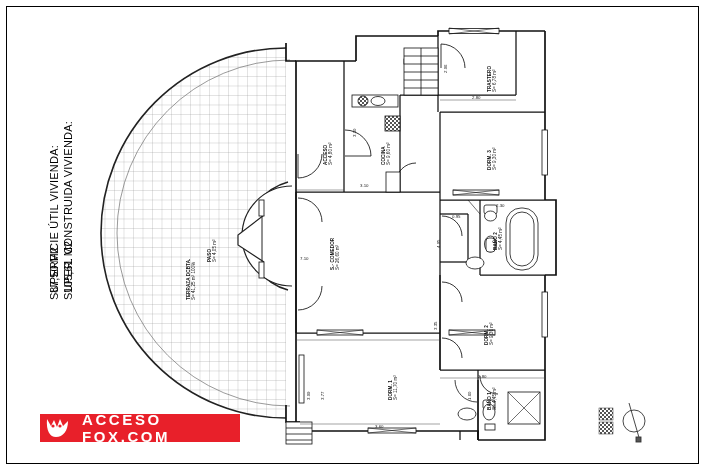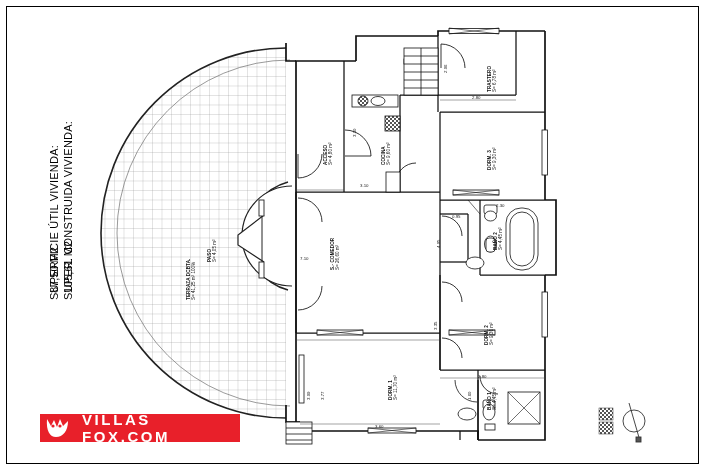--- a/index.html
+++ b/index.html
@@ -298,17 +298,17 @@
 
   <div id="logo">
     <div id="logo-mark">
       <svg width="26" height="22" viewBox="0 0 26 22">
         <path d="M3,2 L7,9 L10,3 L13,10 L16,2 L19,9 L24,4 C24,14 19,20 12,20 C6,20 2,14 3,2 Z" fill="#ffffff"></path>
         <circle cx="9" cy="9" r="1.6" fill="#e8202a"></circle>
         <circle cx="16" cy="9" r="1.6" fill="#e8202a"></circle>
       </svg>
     </div>
     <div id="logo-bar">
-      <span id="logo-text">VILLAS FOX.COM</span>
+      <span id="logo-text">ACCESO FOX.COM</span>
     </div>
   </div>
 
 </div>
 
 </body></html>

